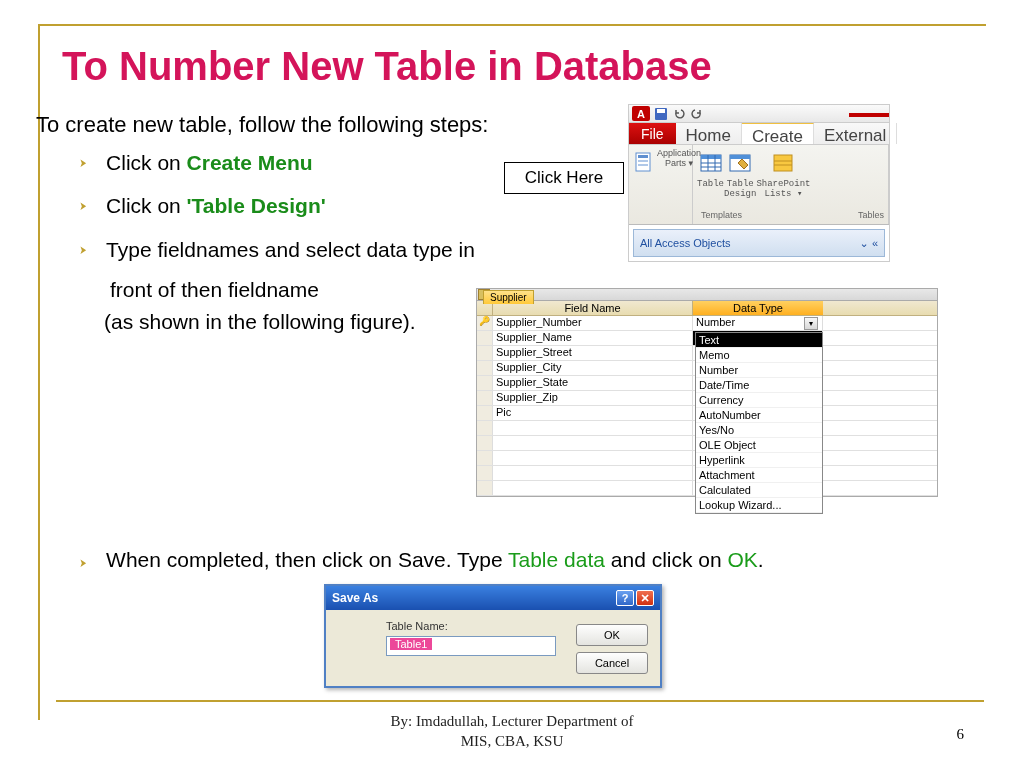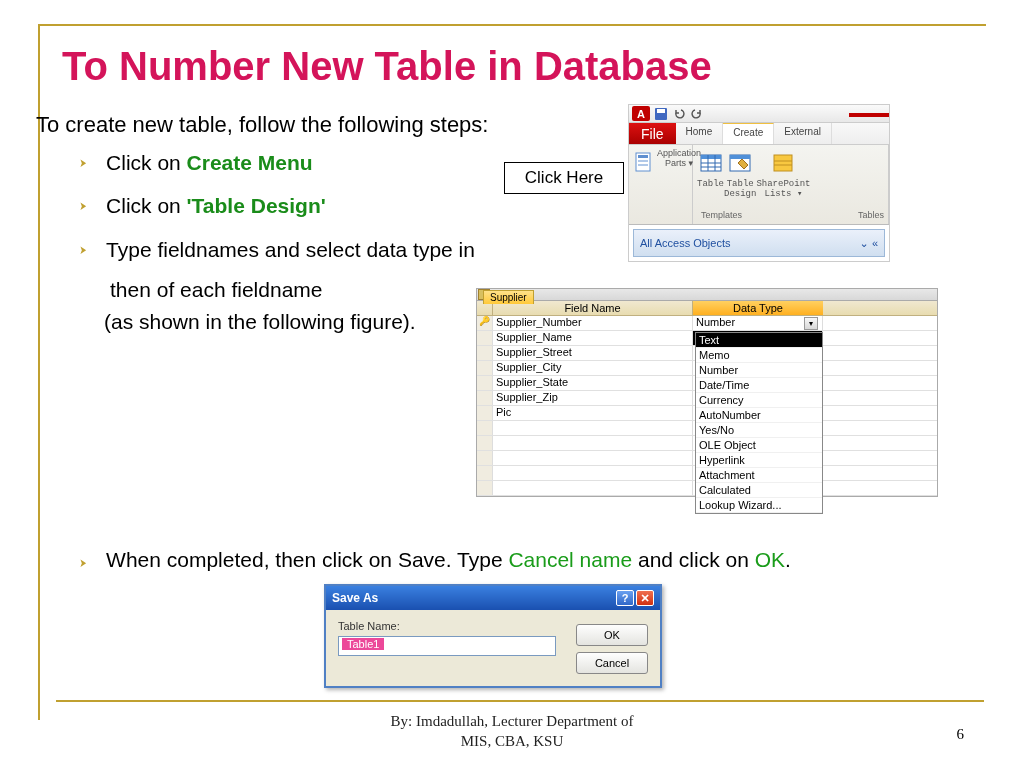--- a/index.html
+++ b/index.html
@@ -23,21 +23,21 @@
   .arrow-red svg { overflow: visible; }
 
   
   .ribbon { position: absolute; left: 628px; top: 104px; width: 262px; border: 1px solid #ccc; background: #fff; font-size: 10px; }
   .qat { height: 18px; background: linear-gradient(#fafafa,#e8e8e8); border-bottom: 1px solid #ccc; display: flex; align-items: center; }
   .qat-a { width: 18px; height: 15px; background: #c00000; color: #fff; display: flex; align-items: center; justify-content: center; font-weight: bold; font-size: 11px; margin-left: 3px; border-radius: 2px; }
   .qat-ico { width: 14px; height: 14px; margin-left: 4px; display: inline-block; }
   .qat-red { background:#c00000; height:4px; margin-top:3px; }
   .tabs-row { height: 22px; display: flex; background: linear-gradient(#f8f8f8,#eee); border-bottom: 1px solid #ccc; }
   .file-tab { background: linear-gradient(#d11,#a00); color: #fff; padding: 3px 12px; font-size: 14px; }
-  .tab { padding: 3px 10px; font-size: 10px; color: #444; border-right: 1px solid #ddd; }
+  .tab { padding: 3px 10px; font-size: 17px; color: #444; border-right: 1px solid #ddd; }
   .tab.active { background: #fff; border-top: 1px solid #f0c040; }
   .ribbon-body { height: 80px; background: linear-gradient(#f4f4f0,#eae8e0); display: flex; border-bottom: 1px solid #bbb; }
   .rgroup { border-right: 1px solid #ccc; padding: 2px 4px; text-align: center; display: flex; flex-direction: row; justify-content: space-between; }
   .rgroup .icons { display:flex; justify-content:center; padding-top:4px;font-family:Liberation Mono, monospace; }
   .rgroup .lbl { font-size: 9px; color: #555; margin-top: 2px; line-height: 1.1; }
   .rgroup .grpname { font-size: 9px; color: #666; margin-top: auto; padding-bottom: 2px; }
   .ico-sq { width: 24px; height: 24px; display: inline-block; }
   .navpane { height: 22px; background: linear-gradient(#eaf0fa,#d0dff0); border: 1px solid #9cb8d8; margin: 4px; display: flex; align-items: center; padding: 13px 6px; color: #2050a0; font-size: 11px; justify-content: space-between; }
 
   
@@ -61,21 +61,21 @@
   .dropdown-list div { padding: 0 3px; height:15px; line-height:15px; border-bottom: 1px solid #f0f0f0; }
   .dropdown-list div.hl { background:#000; color:#fff; }
 
   
   .saveas { position: absolute; left: 324px; top: 584px; width: 338px; border: 2px solid #5080c4; background: #ece9d8; font-family: Tahoma, sans-serif; font-size: 11px; box-shadow: 2px 2px 4px rgba(0,0,0,0.3); }
   .saveas-title { background: linear-gradient(#3a80e0,#1a50b0); color: #fff; padding: 4px 6px; font-weight: bold; font-size: 12px; display: flex; justify-content: space-between; align-items: center; gap: 24px; }
   .saveas-title .btns { display: flex; gap: 2px; }
   .saveas-title .q { width: 18px; height: 16px; background: linear-gradient(#6aa0f0,#3068c8); border: 1px solid #fff; border-radius: 2px; text-align: center; font-size: 11px; line-height: 14px; }
   .saveas-title .x { width: 18px; height: 16px; background: linear-gradient(#f07050,#d03010); border: 1px solid #fff; border-radius: 2px; text-align: center; font-size: 11px; line-height: 14px; }
   .saveas-body { padding: 10px 12px 12px; display: flex; gap: 20px; }
-  .saveas-left { flex: 1; }
+  .saveas-left { flex: 1; margin-left: 48px; }
   .saveas-lbl { font-size: 11px; color: #333; margin-bottom: 4px; }
   .saveas-input { width: 100%; height: 20px; border: 1px solid #7a9ac0; background: #fff; padding: 1px 3px; font-size: 11px; }
   .saveas-input .sel { background: #ec4899; color: #fff; padding: 0 5px; }
   .saveas-right { display: flex; flex-direction: column; gap: 6px; padding-top: 4px; }
   .dlg-btn { width: 72px; height: 22px; background: linear-gradient(#fefefe,#e4e4e0); border: 1px solid #888; border-radius: 3px; font-size: 11px; }
 
   .hr-bottom { position: absolute; left: 56px; right: 40px; top: 700px; height: 2px; background: #c0a030; }
   .footer { position: absolute; left: 0; right: 0; top: 712px; text-align: center; font-family: Georgia, 'Times New Roman', serif; font-size: 15px; color: #222; line-height: 1.3; }
   .pagenum { position: absolute; right: 60px; top: 726px; font-family: Georgia, serif; font-size: 15px; }
 </style>
@@ -93,28 +93,28 @@
     <span class="txt"><span>Click on </span><span class="green">Create Menu</span></span>
   </div>
   <div class="bul">
     <span class="chev">➤</span>
     <span class="txt"><span>Click on </span><span class="green">'Table Design'</span></span>
   </div>
   <div class="bul">
     <span class="chev">➤</span>
     <span class="txt">Type fieldnames and select data type in</span>
   </div>
-  <div class="sub">then of each fieldname</div>
+  <div class="sub">front of then fieldname</div>
   <div class="sub2">(as shown in the following figure).</div>
 </div>
 
 <div class="bullet4">
   <span class="chev">➤</span>
   <span class="txt">
-    <span>When completed, then click on Save. Type </span><span class="green2">Cancel name</span><span> and click on </span><span class="green2">OK</span><span>.</span>
+    <span>When completed, then click on Save. Type </span><span class="green2">Table data</span><span> and click on </span><span class="green2">OK</span><span>.</span>
   </span>
 </div>
 
 <div class="callout">Click Here</div>
 <div class="arrow-red">
   <svg width="80" height="30">
       <defs>
         <marker id="ah" markerWidth="8" markerHeight="8" refX="6" refY="3" orient="auto">
           <path d="M0,0 L7,3 L0,6 Z" fill="#d00"></path>
         </marker>

